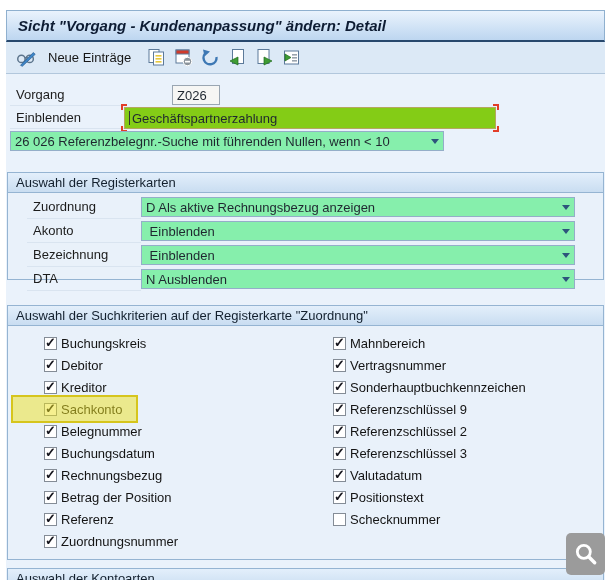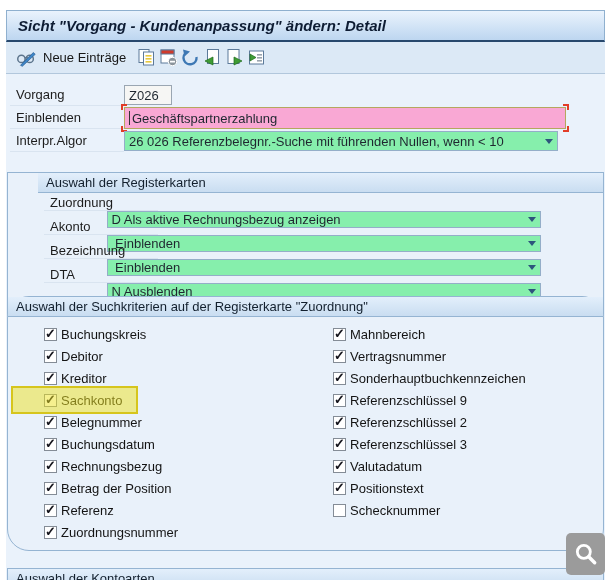--- a/index.html
+++ b/index.html
@@ -8,55 +8,55 @@
   .sap-window { position:absolute; left:6px; top:10px; width:599px; height:570px; overflow:hidden; }
 
   
   .titlebar { height:32px; background:linear-gradient(#eaf3fd,#bdd6f0);
               border:1px solid #8fb0cf; border-bottom:2px solid #28486d;
               display:flex; align-items:center; padding:0 11px; }
   .titlebar .title { font-weight:bold; font-style:italic; font-size:15px; color:#0e1c33; }
 
   
   .toolbar { height:32px; background:#dce9f6; border-bottom:1px solid #b2c7dc;
-             display:flex; align-items:center; padding:0 9px; }
+             display:flex; align-items:center; padding:0 9px; gap:5px; }
   .tb-icon { width:22px; height:22px; display:flex; align-items:center; justify-content:center; cursor:pointer; }
   .tb-label { margin:0 9px 0 6px; color:#161616; cursor:pointer; }
 
   
   .content { position:relative; height:506px; background:#eaf2fb; overflow:hidden; }
 
   .form-row { position:absolute; left:4px; height:22px; display:flex; align-items:stretch; }
   .label-cell { width:114px; display:flex; align-items:center; padding-left:6px;
                 border-bottom:1px solid #d9e4f0; color:#1c1c1c; }
   .field { align-self:center; height:20px; background:#86efac; border:1px solid #94aec8;
            display:flex; align-items:center; padding:0 4px; color:#1f2730; }
-  .field.readonly { width:48px; background:#f6f6f4; border-color:#9aa6b2; }
-  .field.focus-yellow { width:442px; height:22px; background:#f9a8d4; border-color:#b5a75e; position:relative; }
+  .field.readonly { width:48px; background:#f6f6f4; border-color:#9aa6b2;margin-left:48px; }
+  .field.focus-yellow { width:372px; height:22px; background:#84cc16; border-color:#b5a75e; position:relative; }
   .dropdown { width:434px; justify-content:space-between; cursor:pointer; white-space:pre; }
   .dd-arrow { width:0; height:0; border-left:4px solid transparent; border-right:4px solid transparent;
               border-top:5px solid #2d547c; margin-left:6px; flex:none; }
 
   
   .bracket { position:absolute; width:6px; height:6px; border:0 solid #e23d28; }
   .bracket.tl { left:-4px; top:-4px;    border-left-width:2px; border-top-width:2px; }
   .bracket.bl { left:-4px; bottom:-4px; border-left-width:2px; border-bottom-width:2px; }
   .bracket.tr { right:-4px; top:-4px;    border-right-width:2px; border-top-width:2px; }
   .bracket.br { right:-4px; bottom:-4px; border-right-width:2px; border-bottom-width:2px; }
   .caret { width:1px; height:14px; background:#333; margin-right:2px; }
 
   
   .section { position:absolute; left:1px; width:597px; border:1px solid #95b4d2; background:#e9f1fa; }
   .section-header { height:20px; background:linear-gradient(#e3effb,#c9ddf1); border-bottom:1px solid #95b4d2;
                     display:flex; align-items:center; padding-left:8px; color:#13202e; }
-  .section1 { top:98px; height:144px;padding-left:30px; }
-  .section2 { top:222px; height:255px;border-radius:22px; }
+  .section1 { top:98px; height:108px; }
+  .section2 { top:231px; height:255px; }
   .section3 { top:494px; height:40px; }
 
-  .sec-row { display:flex; height:24px; align-items:stretch; margin-left:6px;flex-direction:column; }
+  .sec-row { display:flex; height:24px; align-items:stretch; margin-left:19px; }
   .sec-rows { padding-top:2px; }
 
   
   .cb-col { position:absolute; top:26px; }
   .cb-col.left  { left:9px; }
   .cb-col.right { left:298px; }
   .cb-row { height:22px; display:flex; align-items:center; position:relative; cursor:pointer;padding-left:27px; }
   .cb { width:13px; height:13px; background:#fff; border:1px solid #848c96; position:relative;
         margin-right:4px; flex:none; }
   .cb.checked::after { content:"\2713"; position:absolute; left:0; top:-3px; font-size:13px;
@@ -148,21 +148,20 @@
         <span class="bracket tl"></span>
         <span class="bracket bl"></span>
         <span class="bracket tr"></span>
         <span class="bracket br"></span>
         <span class="caret"></span>
         <span>Geschäftspartnerzahlung</span>
       </span>
     </div>
 
     <div class="form-row" style="top:56px;">
-      <span class="label-cell">Interpr.Algor</span>
       <span class="field dropdown">
         <span>26 026 Referenzbelegnr.-Suche mit führenden Nullen, wenn &lt; 10</span>
         <span class="dd-arrow"></span>
       </span>
     </div>
 
     <div class="section section1">
       <div class="section-header">Auswahl der Registerkarten</div>
       <div class="sec-rows">
         <div class="sec-row">

